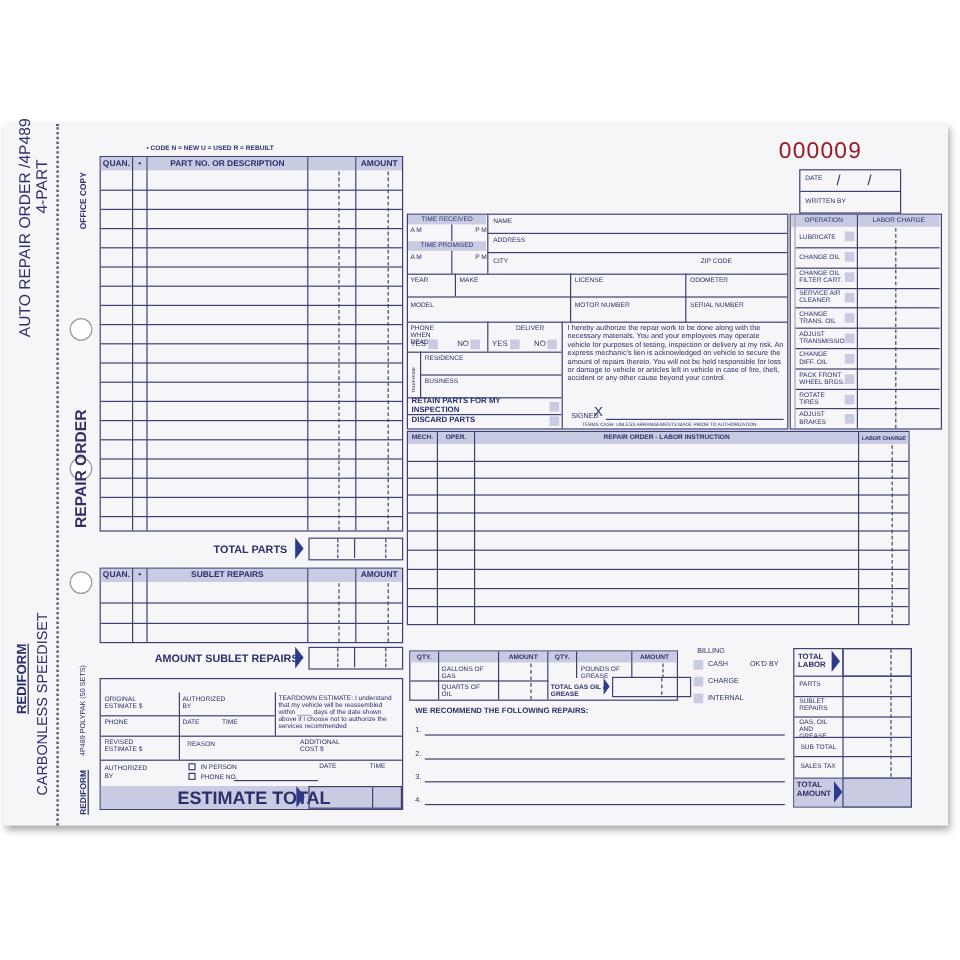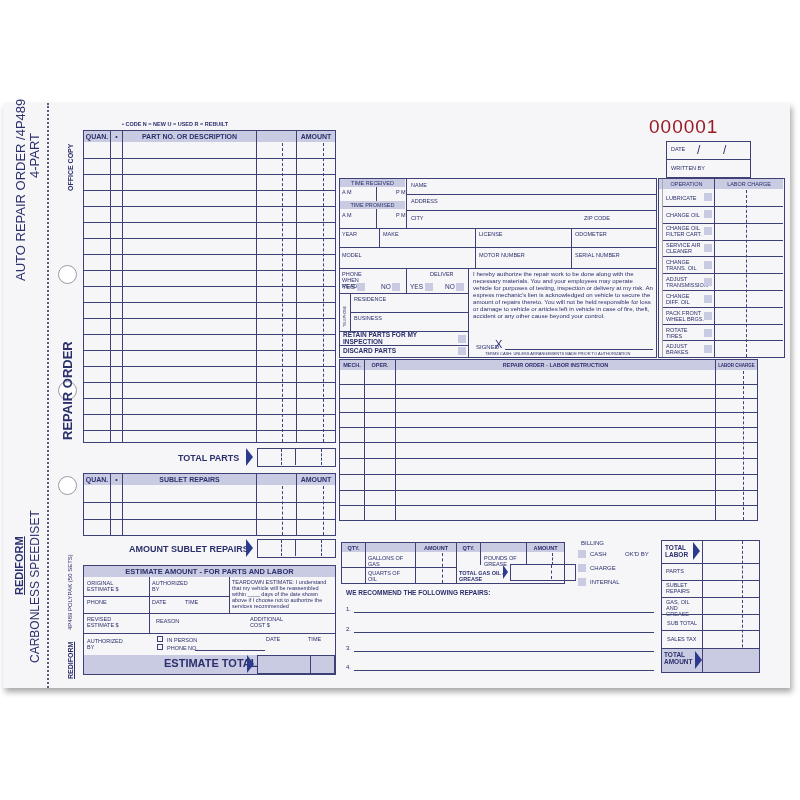--- a/index.html
+++ b/index.html
@@ -99,21 +99,20 @@
   </div>
   <div class="lblb" style="left:126px;top:441px;font-size:9px;">AMOUNT SUBLET REPAIRS</div>
   <div class="arrow" style="left:243px;top:436px;"></div>
   <div class="box" style="left:254px;top:436px;width:79px;height:19px;border-width:1.5px;">
     <div class="ln" style="left:37px;top:0;width:1px;height:16px;"></div>
     <div class="dash" style="left:23px;top:0;height:16px;"></div>
     <div class="dash" style="left:63px;top:0;height:16px;"></div>
   </div>
 
   <div class="box" style="left:80px;top:462px;width:253px;height:110px;">
-    <div class="hdr" style="left:0;top:0;width:251px;height:11px;font-size:7.5px;">ESTIMATE AMOUNT - FOR PARTS AND LABOR</div>
     <div class="lbl" style="left:3px;top:14px;width:40px;white-space:normal;">ORIGINAL ESTIMATE $</div>
     <div class="lbl" style="left:68px;top:14px;width:30px;white-space:normal;">AUTHORIZED BY</div>
     <div class="lbl" style="left:148px;top:13px;width:100px;white-space:normal;font-size:5.5px;">TEARDOWN ESTIMATE: I understand that my vehicle will be reassembled within ____ days of the date shown above if I choose not to authorize the services recommended</div>
     <div class="ln" style="left:0;top:30px;width:145px;height:1px;"></div>
     <div class="lbl" style="left:3px;top:33px;">PHONE</div>
     <div class="lbl" style="left:68px;top:33px;">DATE</div>
     <div class="lbl" style="left:101px;top:33px;">TIME</div>
     <div class="ln" style="left:0;top:47px;width:251px;height:1px;"></div>
     <div class="ln" style="left:65px;top:11px;width:1px;height:36px;"></div>
     <div class="ln" style="left:145px;top:11px;width:1px;height:36px;"></div>
@@ -124,28 +123,28 @@
     <div class="ln" style="left:0;top:67px;width:251px;height:1px;"></div>
     <div class="lbl" style="left:3px;top:72px;width:40px;white-space:normal;">AUTHORIZED BY</div>
     <div class="box" style="left:73px;top:70px;width:6px;height:6px;"></div>
     <div class="lbl" style="left:83px;top:71px;">IN PERSON</div>
     <div class="box" style="left:73px;top:78px;width:6px;height:6px;"></div>
     <div class="lbl" style="left:83px;top:79px;">PHONE NO.</div>
     <div class="ln" style="left:111px;top:84px;width:70px;height:1px;"></div>
     <div class="lbl" style="left:182px;top:70px;">DATE</div>
     <div class="lbl" style="left:224px;top:70px;">TIME</div>
     <div class="hdr" style="left:0;top:89px;width:251px;height:19px;background:#c9cbe2;"></div>
-    <div class="lblb" style="left:80px;top:91px;font-size:11px;">ESTIMATE TOTAL</div>
+    <div class="lblb" style="left:64px;top:91px;font-size:15px;">ESTIMATE TOTAL</div>
     <div class="arrow" style="left:163px;top:89px;"></div>
     <div class="box" style="left:173px;top:89px;width:78px;height:19px;">
       <div class="ln" style="left:52px;top:0;width:1px;height:17px;"></div>
     </div>
   </div>
 
-  <div class="formno" style="left:646px;top:13px;">000001</div>
+  <div class="formno" style="left:646px;top:13px;">000009</div>
   <div class="box" style="left:663px;top:38px;width:85px;height:37px;">
     <div class="lbl" style="left:4px;top:4px;">DATE</div>
     <div class="lbl" style="left:30px;top:2px;font-size:12px;line-height:12px;">/</div>
     <div class="lbl" style="left:56px;top:2px;font-size:12px;line-height:12px;">/</div>
     <div class="ln" style="left:0;top:17px;width:83px;height:1px;"></div>
     <div class="lbl" style="left:4px;top:23px;">WRITTEN BY</div>
   </div>
 
   <div class="box" style="left:336px;top:75px;width:318px;height:180px;border-width:1.5px;">
     <div class="hdr" style="left:0;top:0;width:65px;height:8px;font-weight:normal;font-size:5.5px;">TIME RECEIVED</div>

